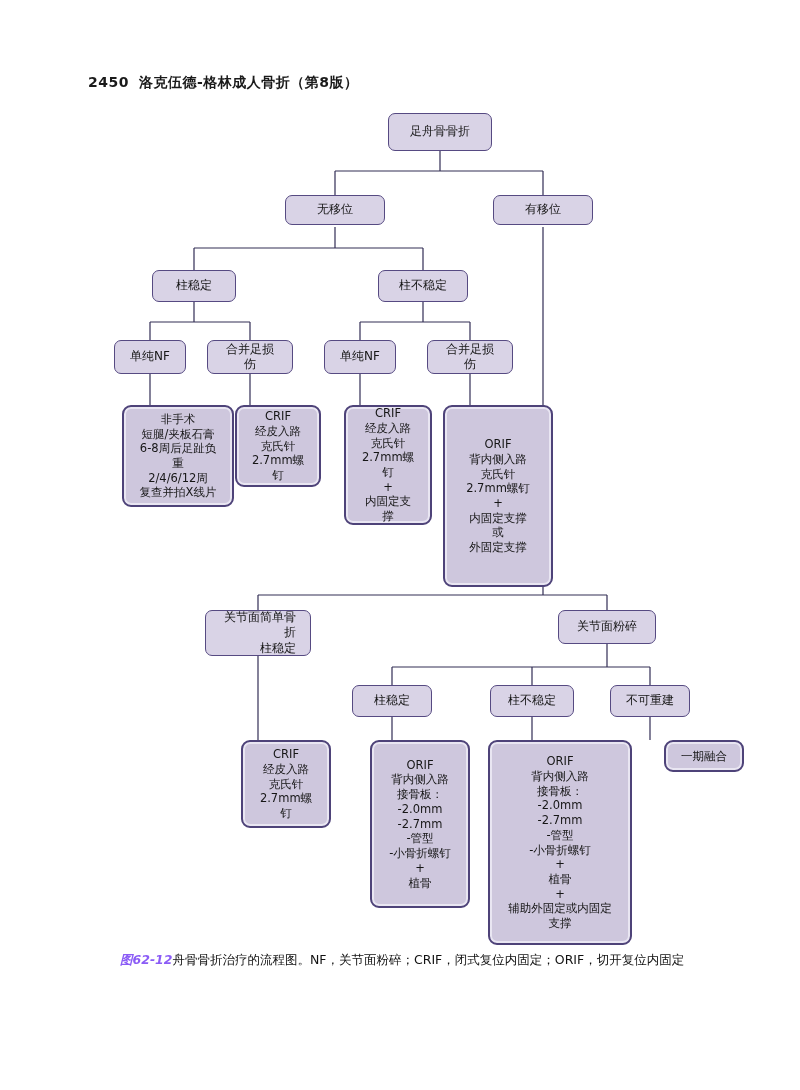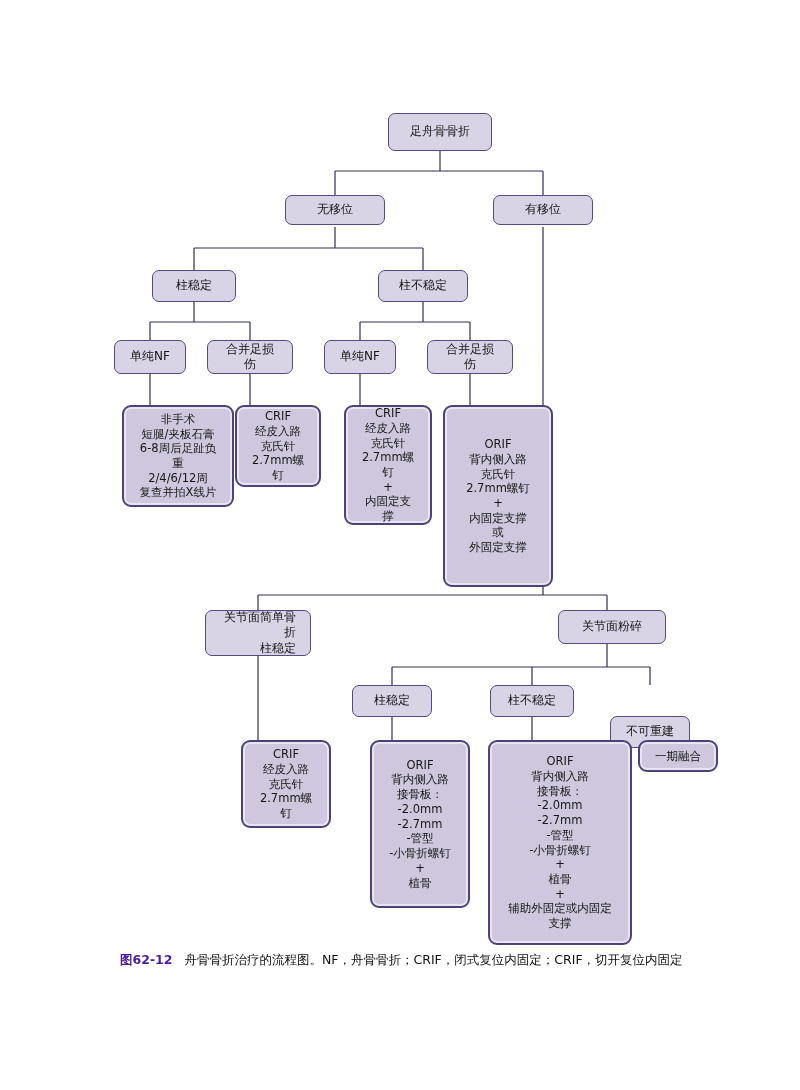--- a/index.html
+++ b/index.html
@@ -52,30 +52,33 @@
     margin-left: 28px;
   }
   .caption {
     position: absolute;
     left: 120px;
     top: 952px;
     font-size: 12.5px;
     color: #111111;
   }
   .fig-label {
-    color: #4c1d95;
+    color: #8b5cf6;
     font-weight: bold;
-    margin-right: 12px;
+    font-style: italic;
   }
 </style>
 </head>
 <body>
 
 <div class="page">
 
+  <div class="header">
+    <span>2450</span><span class="book-title">洛克伍德-格林成人骨折（第8版）</span>
+  </div>
 
   <svg class="connectors" width="800" height="1090" viewBox="0 0 800 1090">
     <g fill="none" stroke="#332e55" stroke-width="1.2">
       <path d="M440 151 V171 M335 171 H543 M335 171 V195 M543 171 V195"></path>
       <path d="M335 227 V248 M194 248 H423 M194 248 V270 M423 248 V270"></path>
       <path d="M194 302 V322 M150 322 H250 M150 322 V340 M250 322 V340"></path>
       <path d="M423 302 V322 M360 322 H470 M360 322 V340 M470 322 V340"></path>
       <path d="M150 374 V405 M250 374 V405 M360 374 V405 M470 374 V405"></path>
       <path d="M543 227 V595 M258 595 H607 M258 595 V610 M607 595 V610"></path>
       <path d="M258 656 V740"></path>
@@ -125,27 +128,27 @@
 克氏针
 2.7mm螺钉
 +
 内固定支撑
 或
 外固定支撑</div>
 
   <div class="node" style="left:205px; top:610px; width:106px; height:46px;text-align:right;">关节面简单骨折
 柱稳定</div>
 
-  <div class="node" style="left:558px; top:610px; width:108px; height:34px;">关节面粉碎</div>
+  <div class="node" style="left:558px; top:610px; width:98px; height:34px;">关节面粉碎</div>
 
   <div class="node" style="left:352px; top:685px; width:80px; height:32px;">柱稳定</div>
 
   <div class="node" style="left:490px; top:685px; width:84px; height:32px;">柱不稳定</div>
 
-  <div class="node" style="left:610px; top:716px; width:80px; height:32px;font-family:Liberation Serif, serif;">不可重建</div>
+  <div class="node" style="left:610px; top:685px; width:80px; height:32px;font-family:Liberation Serif, serif;">不可重建</div>
 
   <div class="node leaf" style="left:213px; top:740px; width:90px; height:88px;">CRIF
 经皮入路
 克氏针
 2.7mm螺钉</div>
 
   <div class="node leaf" style="left:342px; top:740px; width:100px; height:168px;">ORIF
 背内侧入路
 接骨板：
 -2.0mm
@@ -160,19 +163,19 @@
 接骨板：
 -2.0mm
 -2.7mm
 -管型
 -小骨折螺钉
 +
 植骨
 +
 辅助外固定或内固定支撑</div>
 
-  <div class="node leaf" style="left:610px; top:740px; width:80px; height:24px;text-align:right;">一期融合</div>
+  <div class="node leaf" style="left:636px; top:740px; width:80px; height:24px;text-align:right;">一期融合</div>
 
   <div class="caption">
-    <span class="fig-label">图62-12</span><span>舟骨骨折治疗的流程图。NF，舟骨骨折；CRIF，闭式复位内固定；CRIF，切开复位内固定</span>
+    <span class="fig-label">图62-12</span><span>舟骨骨折治疗的流程图。NF，关节面粉碎；CRIF，闭式复位内固定；ORIF，切开复位内固定</span>
   </div>
 
 </div>
 
 </body></html>

